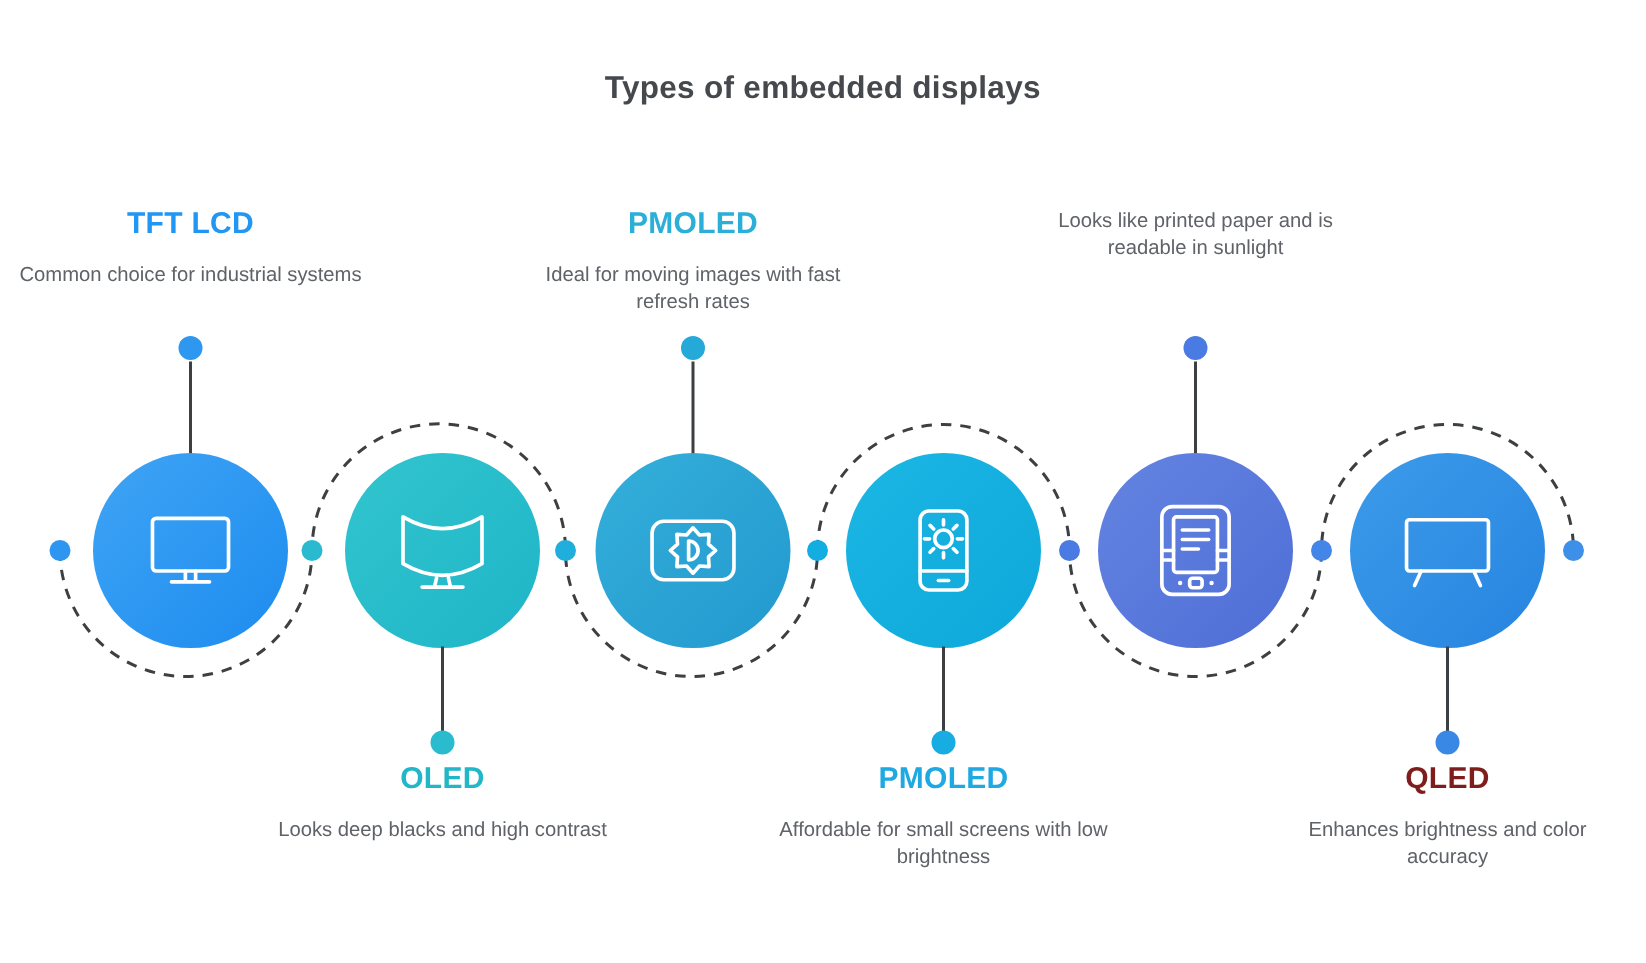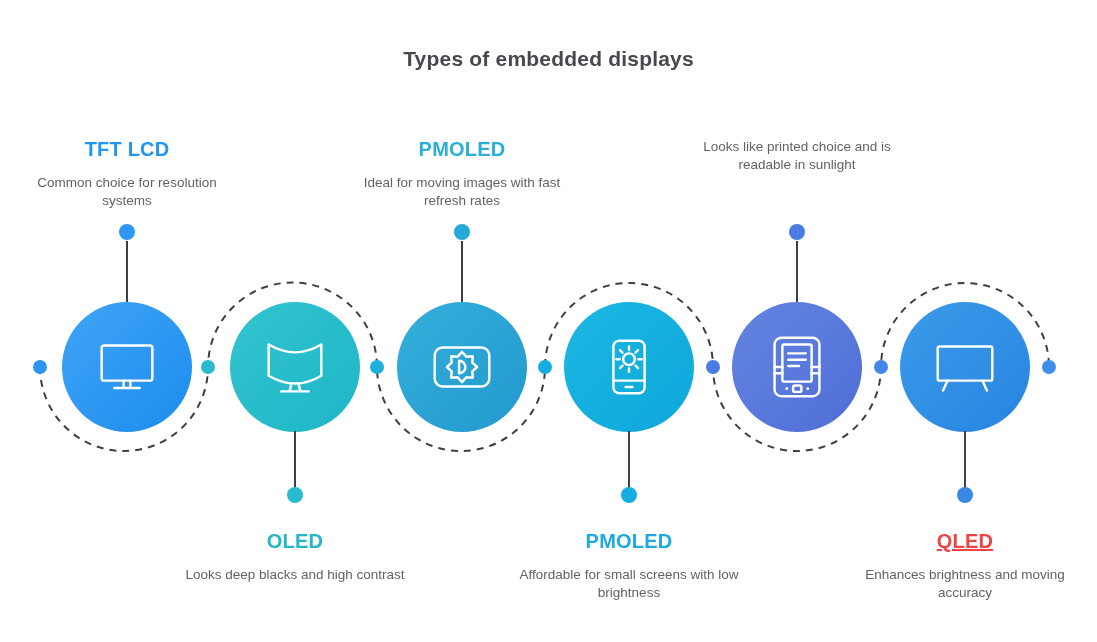--- a/index.html
+++ b/index.html
@@ -35,29 +35,29 @@
   .i4 .label-block{left:514px;} .i4 .node-circle{left:564px;} .i4 .stem{left:628px;} .i4 .item-dot{left:621px;}
   .i5 .label-block{left:682px;} .i5 .node-circle{left:732px;} .i5 .stem{left:796px;} .i5 .item-dot{left:789px;}
   .i6 .label-block{left:850px;} .i6 .node-circle{left:900px;} .i6 .stem{left:964px;} .i6 .item-dot{left:957px;}
 
   
   .pos-top .label-block{top:138px;}
   .pos-top .item-dot{top:224px;}
   .pos-top .stem{top:241px;height:62px;}
   .pos-bottom .stem{top:431px;height:57px;}
   .pos-bottom .item-dot{top:487px;}
-  .pos-bottom .label-block{top:530px;}
+  .pos-bottom .label-block{top:508px;}
 
   
   .i1 h3{color:#2196F3;} .i1 .node-circle{background:linear-gradient(135deg,#3FA4F5,#1D8CEF);} .i1 .item-dot{background:#2E97F0;}
   .i2 h3{color:#22B6C9;} .i2 .node-circle{background:linear-gradient(135deg,#32C5CF,#1FB5C7);} .i2 .item-dot{background:#2ABBCE;}
   .i3 h3{color:#2BAFD9;} .i3 .node-circle{background:linear-gradient(135deg,#34AFDA,#2299CF);} .i3 .item-dot{background:#25A9D8;}
   .i4 h3{color:#1FA9E2;} .i4 .node-circle{background:linear-gradient(135deg,#1BB7E4,#0EA7DA);} .i4 .item-dot{background:#17ACE2;}
   .i5 h3{color:#3C6CDF;} .i5 .node-circle{background:linear-gradient(135deg,#6484E2,#4F6ED6);} .i5 .item-dot{background:#4A7BE2;}
-  .i6 h3{color:#ef4444;text-decoration:underline;} .i6 .node-circle{background:linear-gradient(135deg,#3D9BEA,#2684E0);} .i6 .item-dot{background:#3A88E5;}
+  .i6 h3{color:#7f1d1d;} .i6 .node-circle{background:linear-gradient(135deg,#3D9BEA,#2684E0);} .i6 .item-dot{background:#3A88E5;}
 </style>
 </head>
 <body>
 
 <div class="canvas">
 
   <h1 class="page-title">Types of embedded displays</h1>
 
   <svg class="connector-svg" width="1097" height="642">
     <path d="M40 367 A84 84 0 0 0 208 367 A84.5 84.5 0 0 1 377 367 A84 84 0 0 0 545 367 A84 84 0 0 1 713 367 A84 84 0 0 0 881 367 A84 84 0 0 1 1049 367" fill="none" stroke="#3C4043" stroke-width="2" stroke-dasharray="7 6"></path>
@@ -66,21 +66,21 @@
     <circle cx="377" cy="367" r="7" fill="#20AEDC"></circle>
     <circle cx="545" cy="367" r="7" fill="#14ADE2"></circle>
     <circle cx="713" cy="367" r="7" fill="#4A7BE2"></circle>
     <circle cx="881" cy="367" r="7" fill="#4485E8"></circle>
     <circle cx="1049" cy="367" r="7" fill="#3E8FE8"></circle>
   </svg>
 
   <div class="item i1 pos-top">
     <div class="label-block">
       <h3>TFT LCD</h3>
-      <p>Common choice for resolution systems</p>
+      <p>Common choice for industrial systems</p>
     </div>
     <div class="item-dot"></div>
     <div class="stem"></div>
     <div class="node-circle">
       <svg class="icon" viewBox="0 0 80 80" width="78" height="78">
         <rect x="14" y="18" width="52" height="36" rx="2.5"></rect>
         <path d="M36.5 54 V61 M43.5 54 V61 M27 61.5 H53"></path>
       </svg>
     </div>
   </div>
@@ -129,21 +129,21 @@
     <div class="stem"></div>
     <div class="item-dot"></div>
     <div class="label-block">
       <h3>PMOLED</h3>
       <p>Affordable for small screens with low brightness</p>
     </div>
   </div>
 
   <div class="item i5 pos-top">
     <div class="label-block">
-      <p>Looks like printed choice and is readable in sunlight</p>
+      <p>Looks like printed paper and is readable in sunlight</p>
     </div>
     <div class="item-dot"></div>
     <div class="stem"></div>
     <div class="node-circle">
       <svg class="icon" viewBox="0 0 80 80" width="78" height="78">
         <rect x="17" y="10" width="46" height="60" rx="7"></rect>
         <rect x="25" y="17" width="30" height="38" rx="2"></rect>
         <path d="M31 26 H49 M31 32.5 H49 M31 39 H42"></path>
         <path d="M17 40 H25 M17 46.5 H25 M55 40 H63 M55 46.5 H63"></path>
         <rect x="36" y="59" width="8.5" height="6.5" rx="2"></rect>
@@ -157,17 +157,17 @@
     <div class="node-circle">
       <svg class="icon" viewBox="0 0 80 80" width="78" height="78">
         <rect x="12" y="19" width="56" height="35" rx="2"></rect>
         <path d="M22 54 L17.5 64 M58 54 L62.5 64"></path>
       </svg>
     </div>
     <div class="stem"></div>
     <div class="item-dot"></div>
     <div class="label-block">
       <h3>QLED</h3>
-      <p>Enhances brightness and moving accuracy</p>
+      <p>Enhances brightness and color accuracy</p>
     </div>
   </div>
 
 </div>
 
 </body></html>

